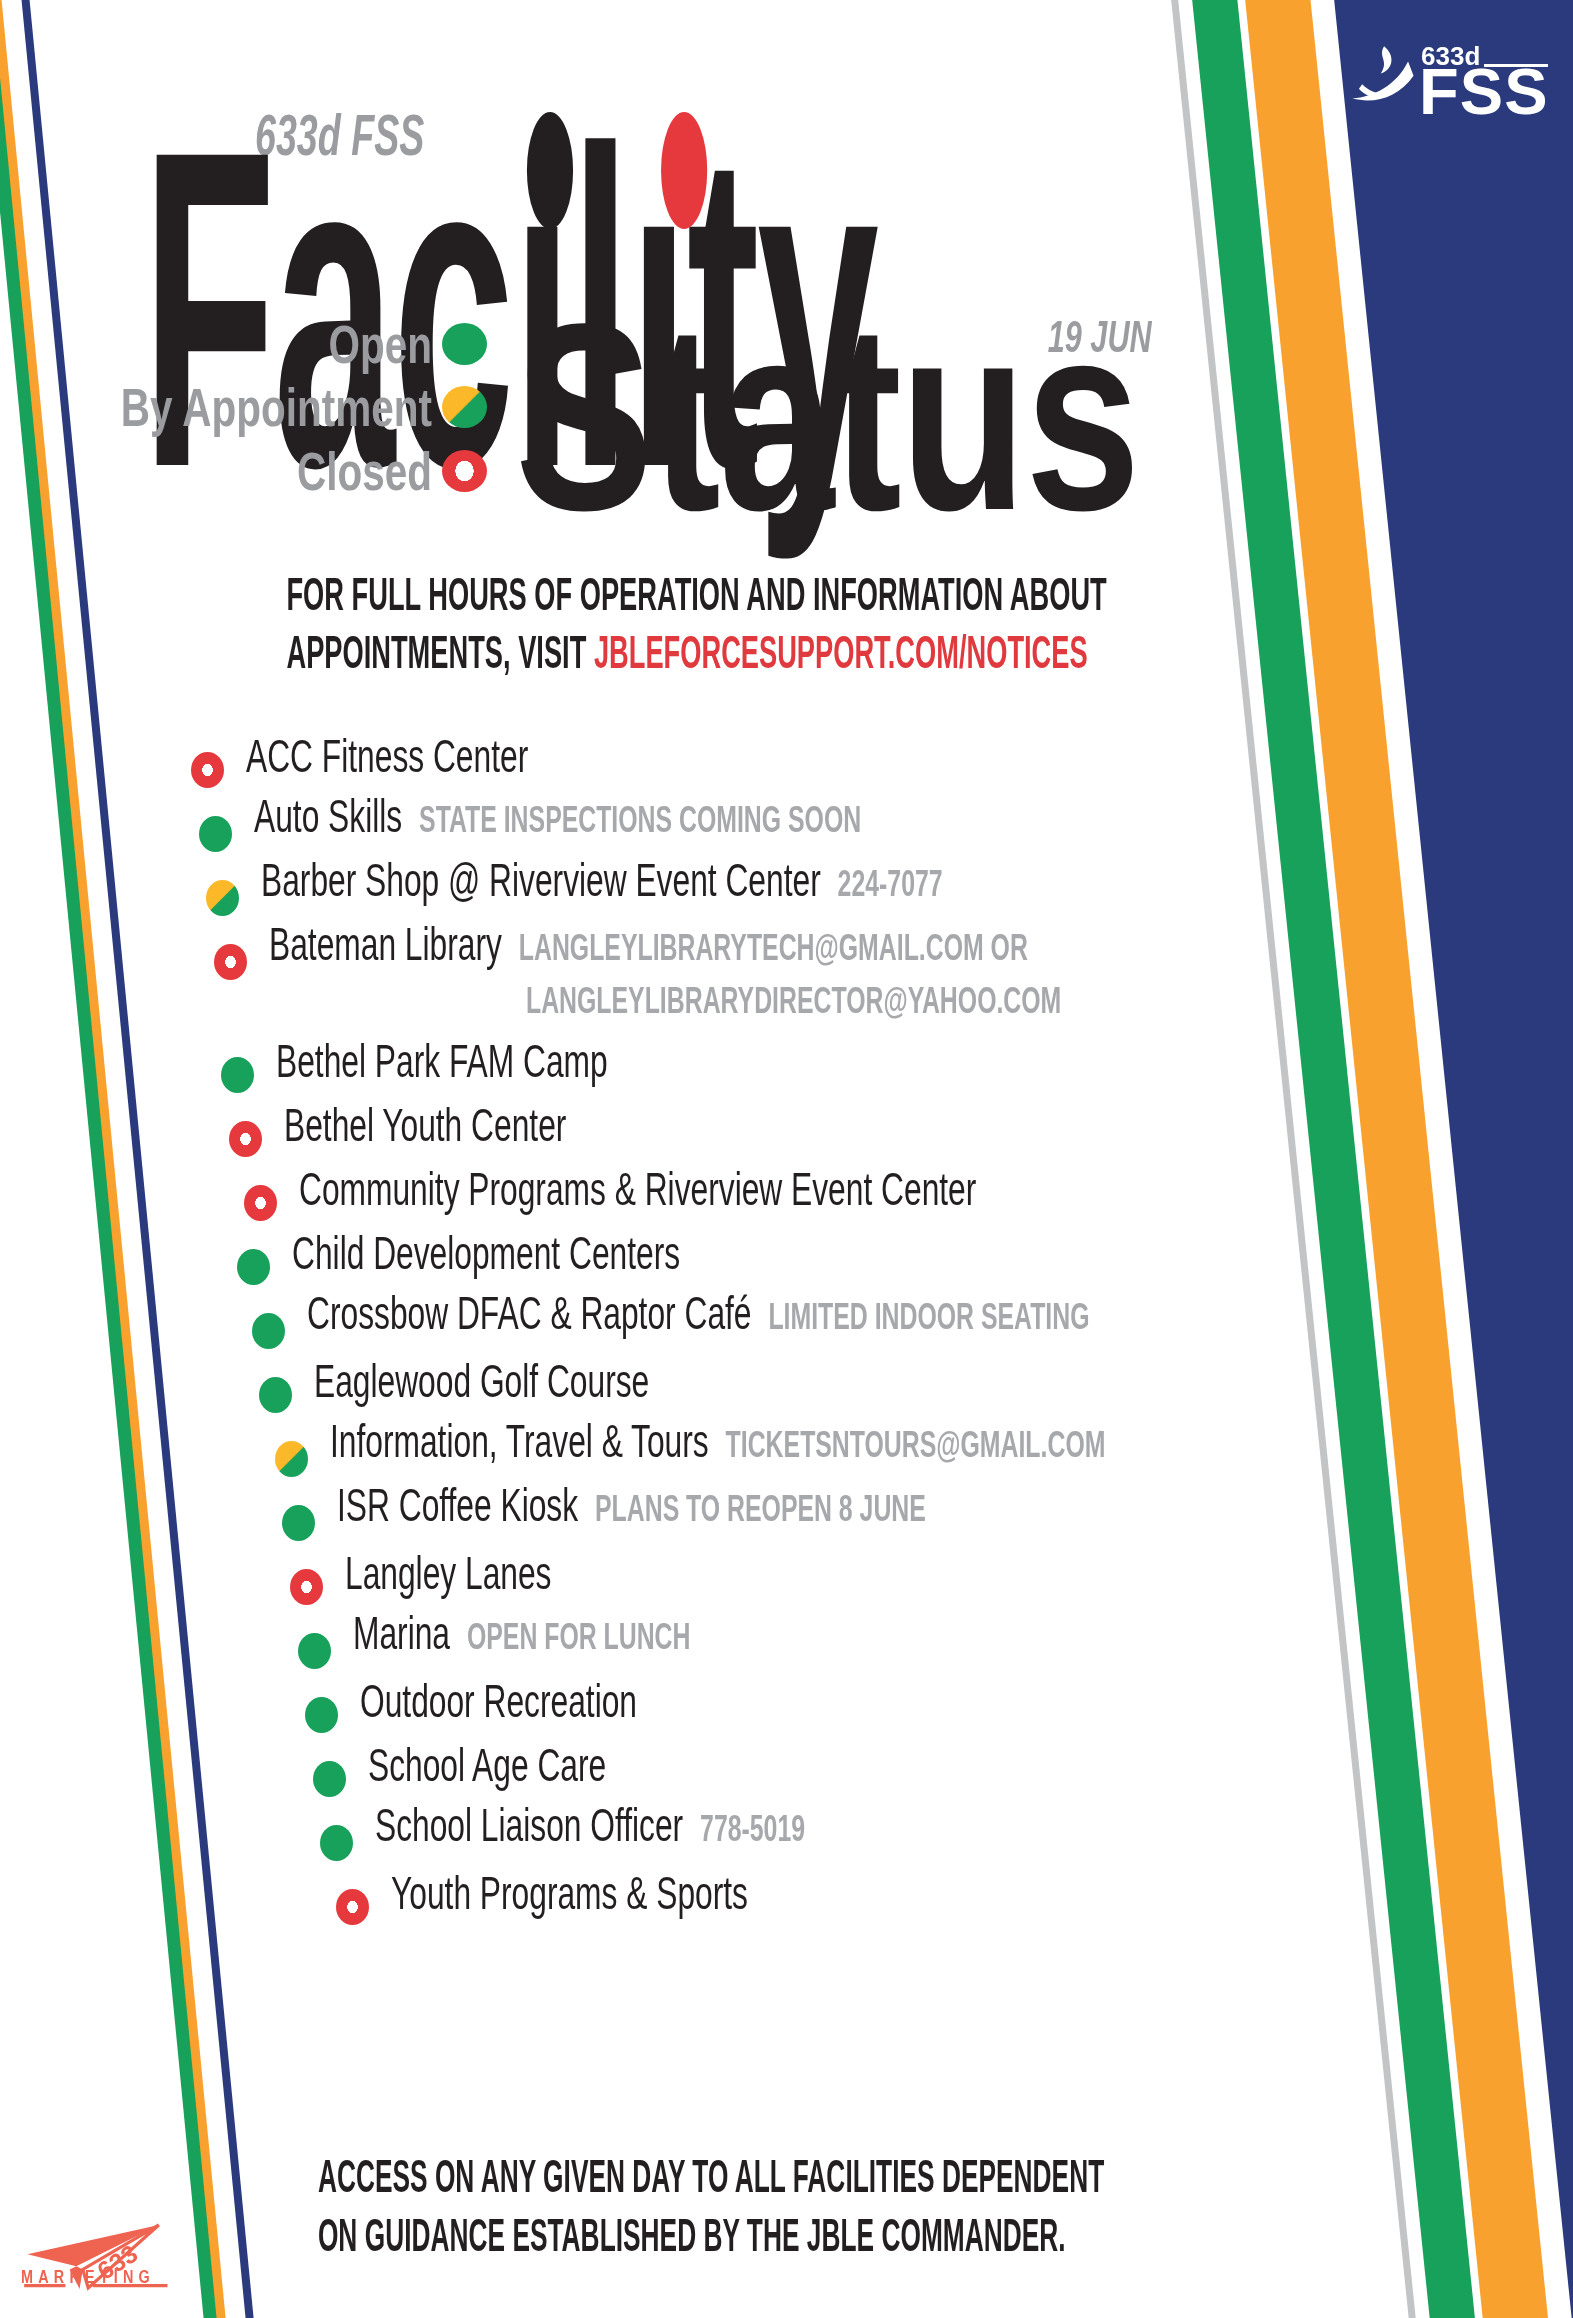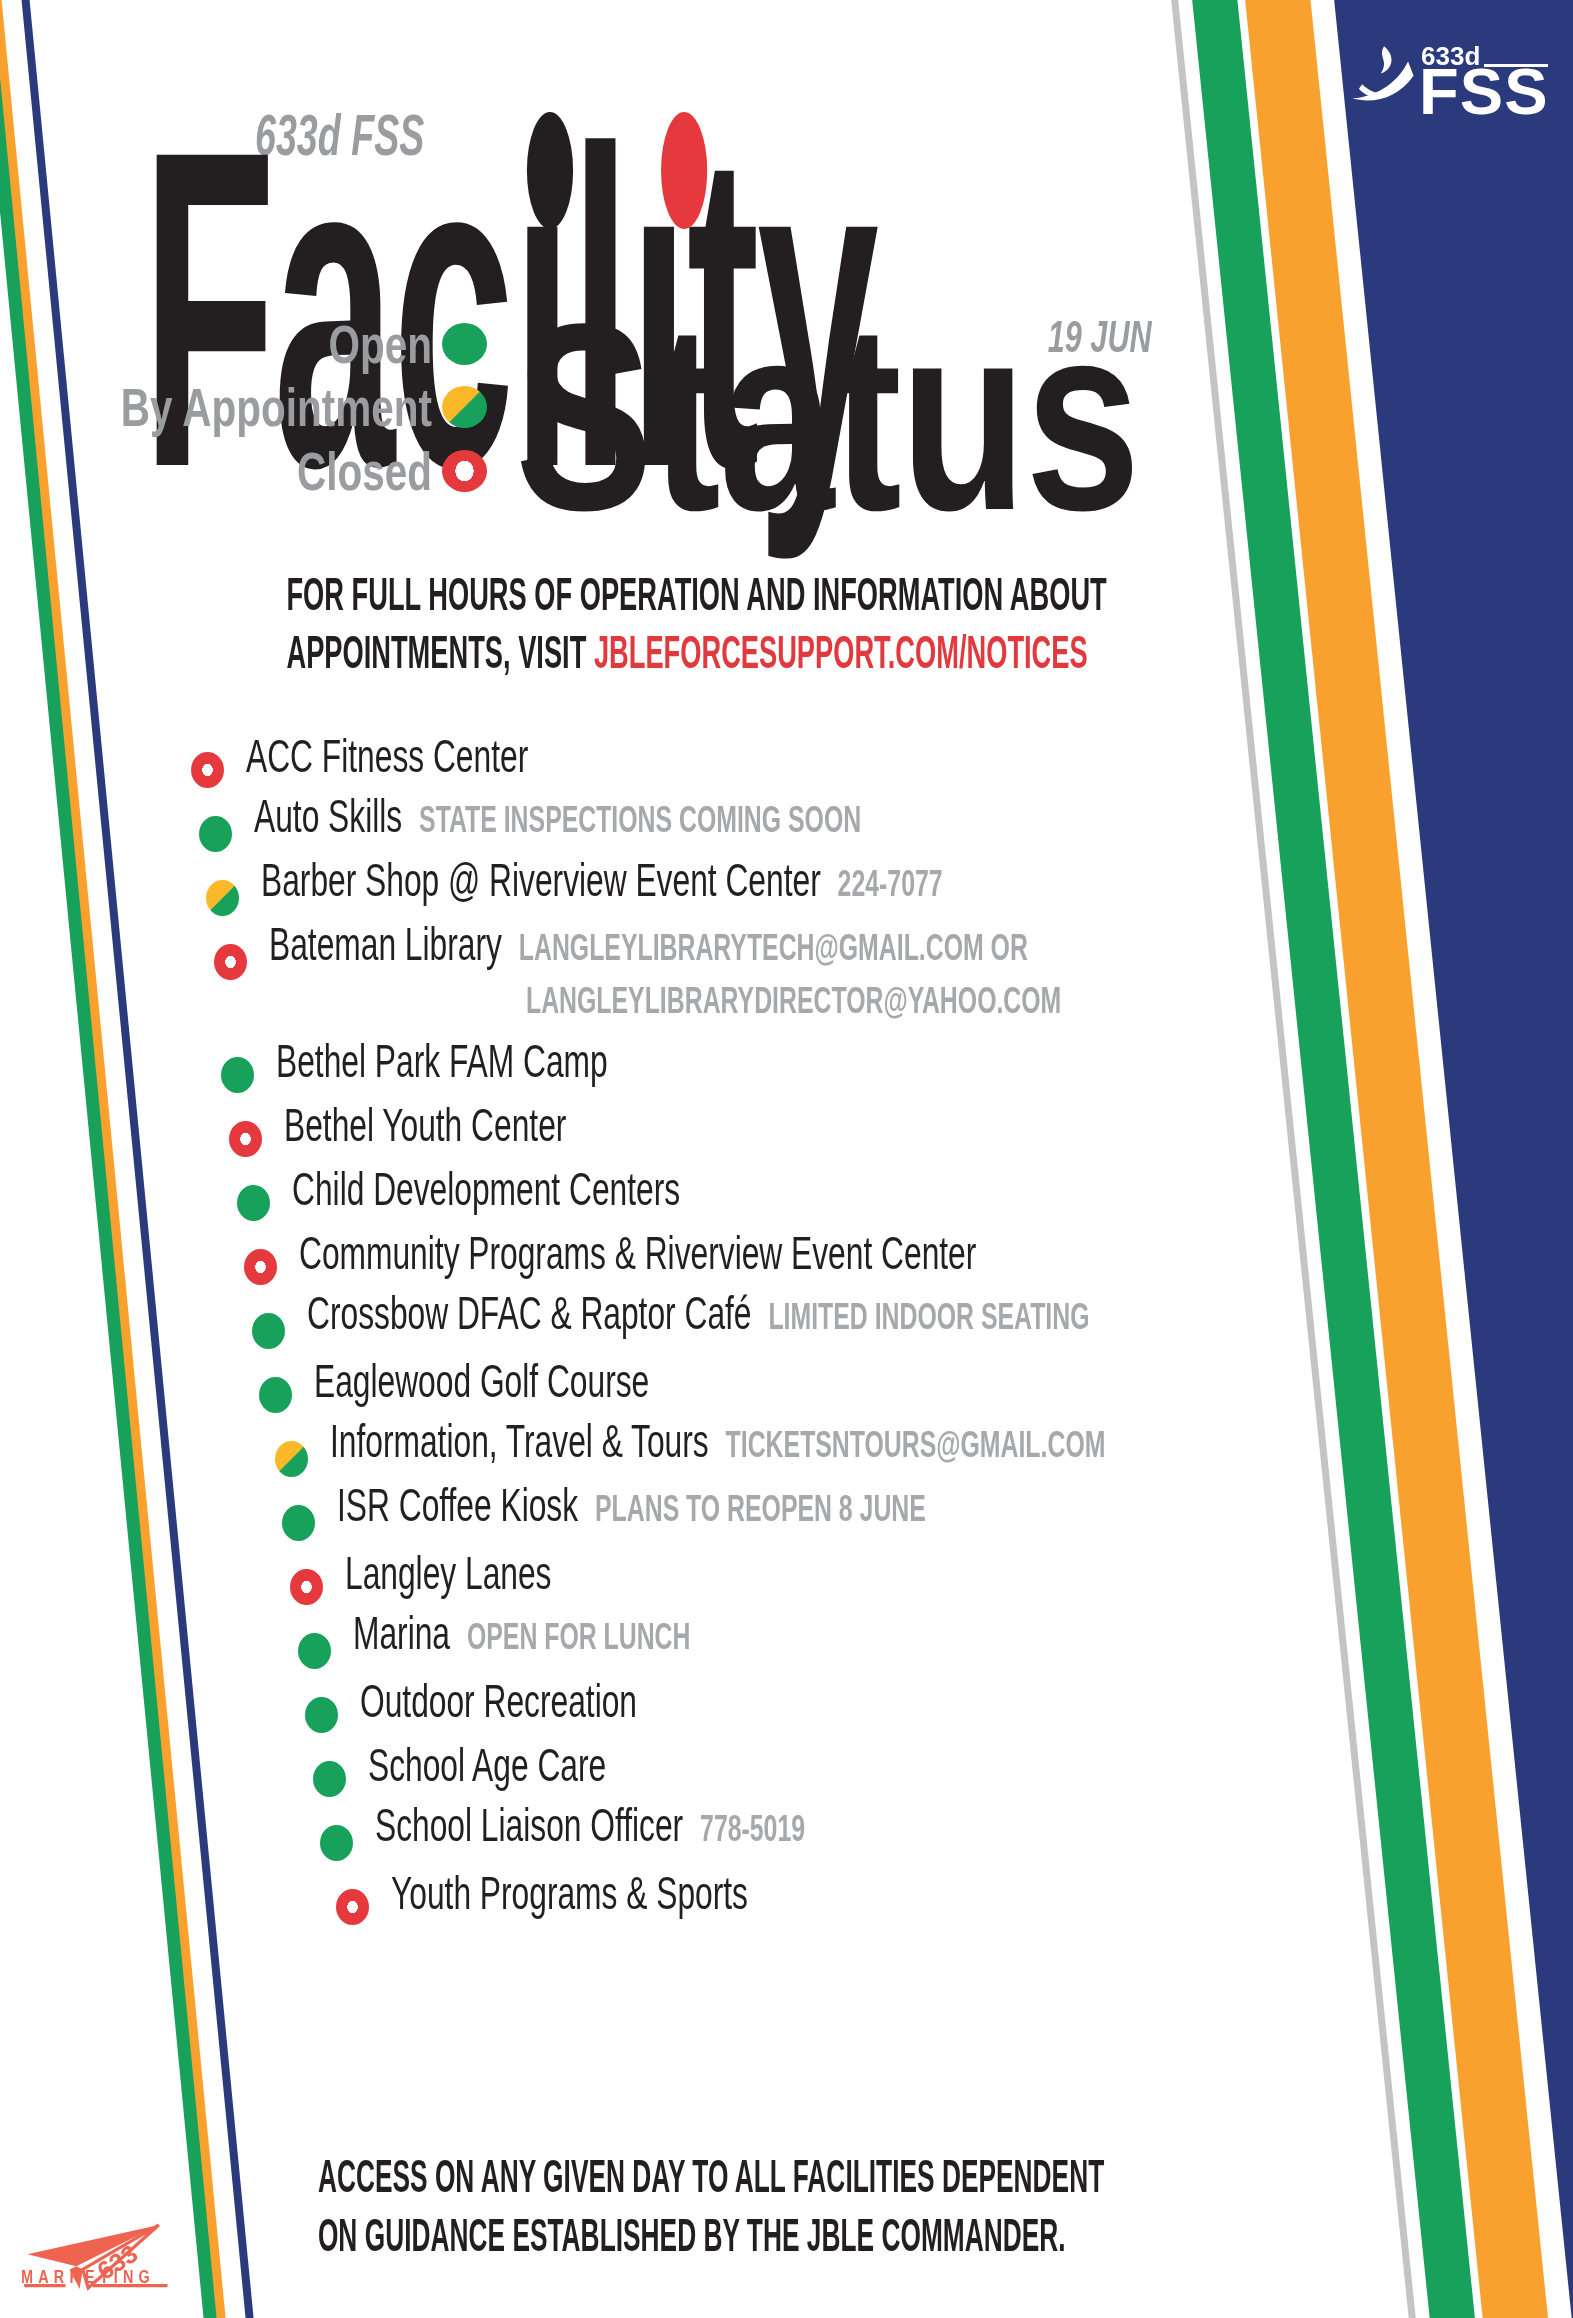--- a/index.html
+++ b/index.html
@@ -194,35 +194,35 @@
     <div class="row" style="margin-left: 38px;">
       <div class="line">
         <span class="dot d-closed"></span>
         <span class="txt">
           <span class="fname">Bethel Youth Center</span>
         </span>
       </div>
 
     </div>
 
+    <div class="row" style="margin-left: 53px;">
+      <div class="line">
+        <span class="dot d-closed"></span>
+        <span class="txt">
+          <span class="fname">Community Programs &amp; Riverview Event Center</span>
+        </span>
+      </div>
+
+    </div>
+
     <div class="row" style="margin-left: 46px;">
       <div class="line">
         <span class="dot d-open"></span>
         <span class="txt">
           <span class="fname">Child Development Centers</span>
-        </span>
-      </div>
-
-    </div>
-
-    <div class="row" style="margin-left: 53px;">
-      <div class="line">
-        <span class="dot d-closed"></span>
-        <span class="txt">
-          <span class="fname">Community Programs &amp; Riverview Event Center</span>
         </span>
       </div>
 
     </div>
 
     <div class="row" style="margin-left: 61px;">
       <div class="line">
         <span class="dot d-open"></span>
         <span class="txt">
           <span class="fname">Crossbow DFAC &amp; Raptor Café</span><span class="fnote">LIMITED INDOOR SEATING</span>

